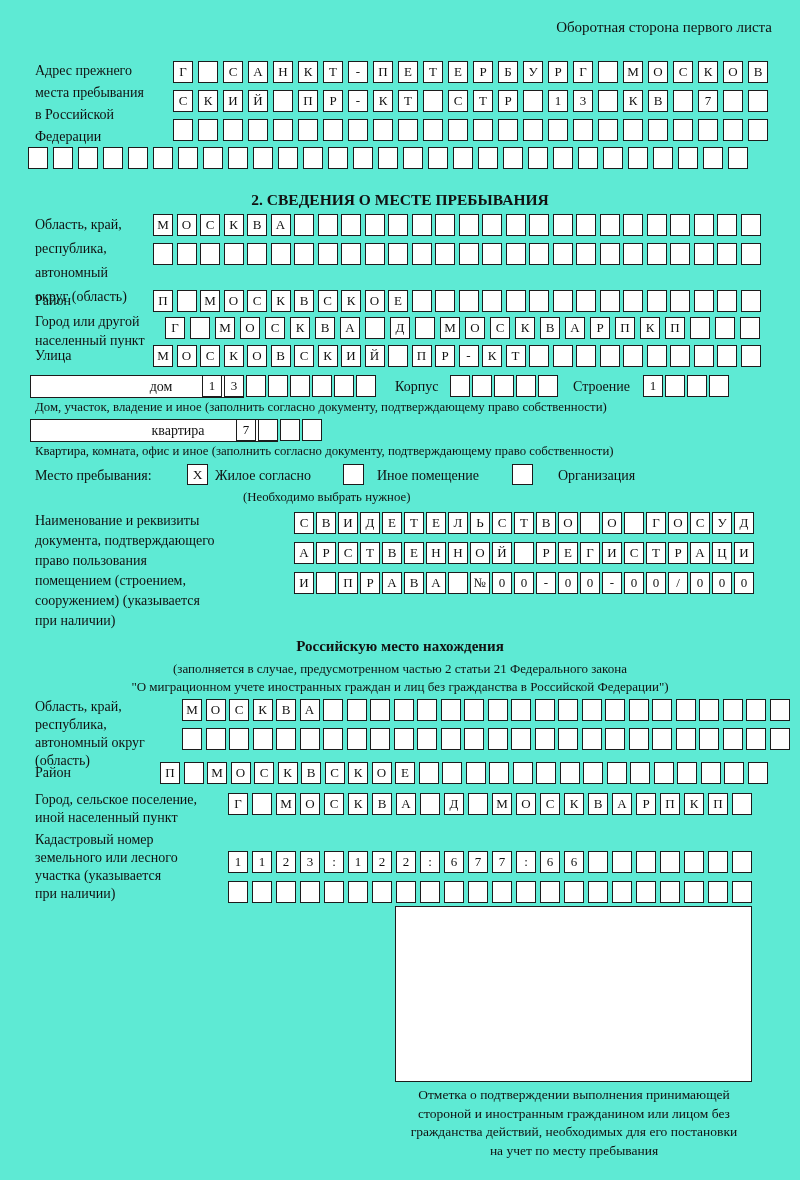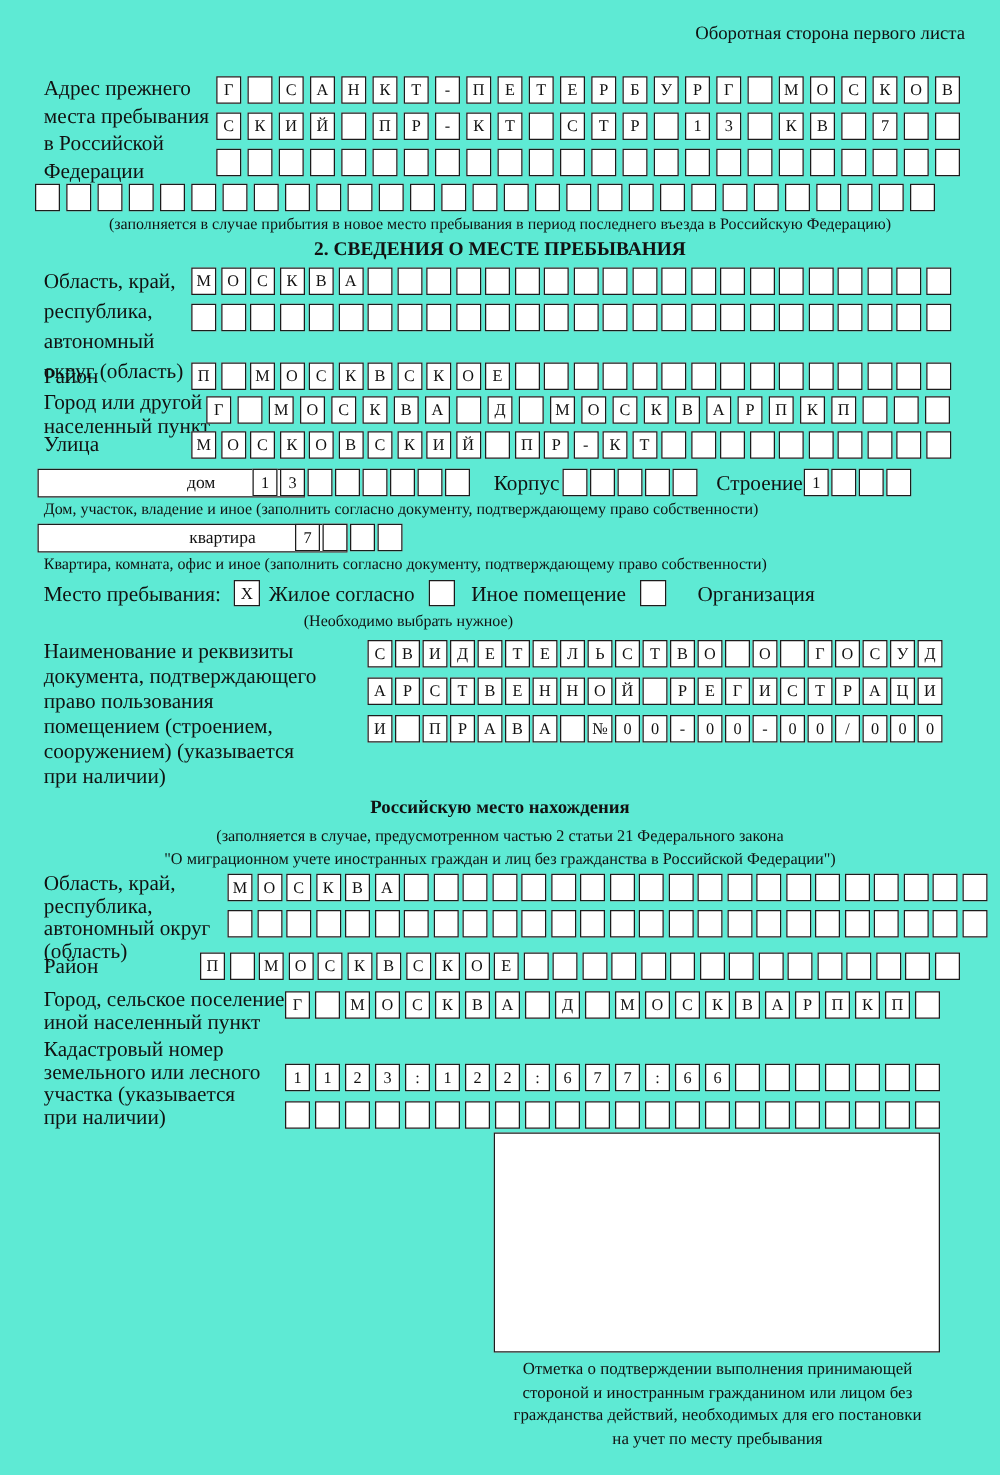--- a/index.html
+++ b/index.html
@@ -1,19 +1,19 @@
 <!DOCTYPE html>
 <html><head>
 <meta charset="utf-8">
 <style>
   html,body{margin:0;padding:0;background:#fff;}
   .page{position:relative;width:800px;height:1180px;background:#5eead4;
         font-family:"Liberation Serif","DejaVu Serif",serif;color:#111;overflow:hidden;}
   .abs{position:absolute;}
-  .lbl{font-size:17px;line-height:22px;}
+  .lbl{font-size:14px;line-height:22px;}
   .lbl.lh18{line-height:18px;}
   .lbl.lh19{line-height:19px;}
   .lbl.lh20{line-height:20px;}
   .lbl.lh24{line-height:24px;}
   .note{font-size:12.8px;}
   .center{width:800px;text-align:center;}
   .title{font-weight:bold;font-size:15.5px;}
   .cells{display:flex;}
   .g2{gap:2px;} .g35{gap:3.5px;} .g4{gap:4px;} .g5{gap:5px;}
   .cell{width:18px;height:20px;border:1.6px solid #1c1c1c;display:flex;
@@ -135,21 +135,20 @@
       <div class="cell"></div>
       <div class="cell"></div>
       <div class="cell"></div>
       <div class="cell"></div>
       <div class="cell"></div>
       <div class="cell"></div>
       <div class="cell"></div>
       <div class="cell"></div>
       <div class="cell"></div>
     </div>
-  <div class="abs note center" style="top:172px;">(заполняется в случае прибытия в новое место пребывания в период последнего въезда в Российскую Федерацию)</div>
 
   <div class="abs title center" style="top:191px;">2. СВЕДЕНИЯ О МЕСТЕ ПРЕБЫВАНИЯ</div>
 
   <div class="abs lbl lh24" style="left:35px;top:213px;">Область, край,<br>республика,<br>автономный<br>округ (область)</div>
   <div class="abs cells g35" style="left:153px;top:214px;">
       <div class="cell">М</div>
       <div class="cell">О</div>
       <div class="cell">С</div>
       <div class="cell">К</div>
       <div class="cell">В</div>

